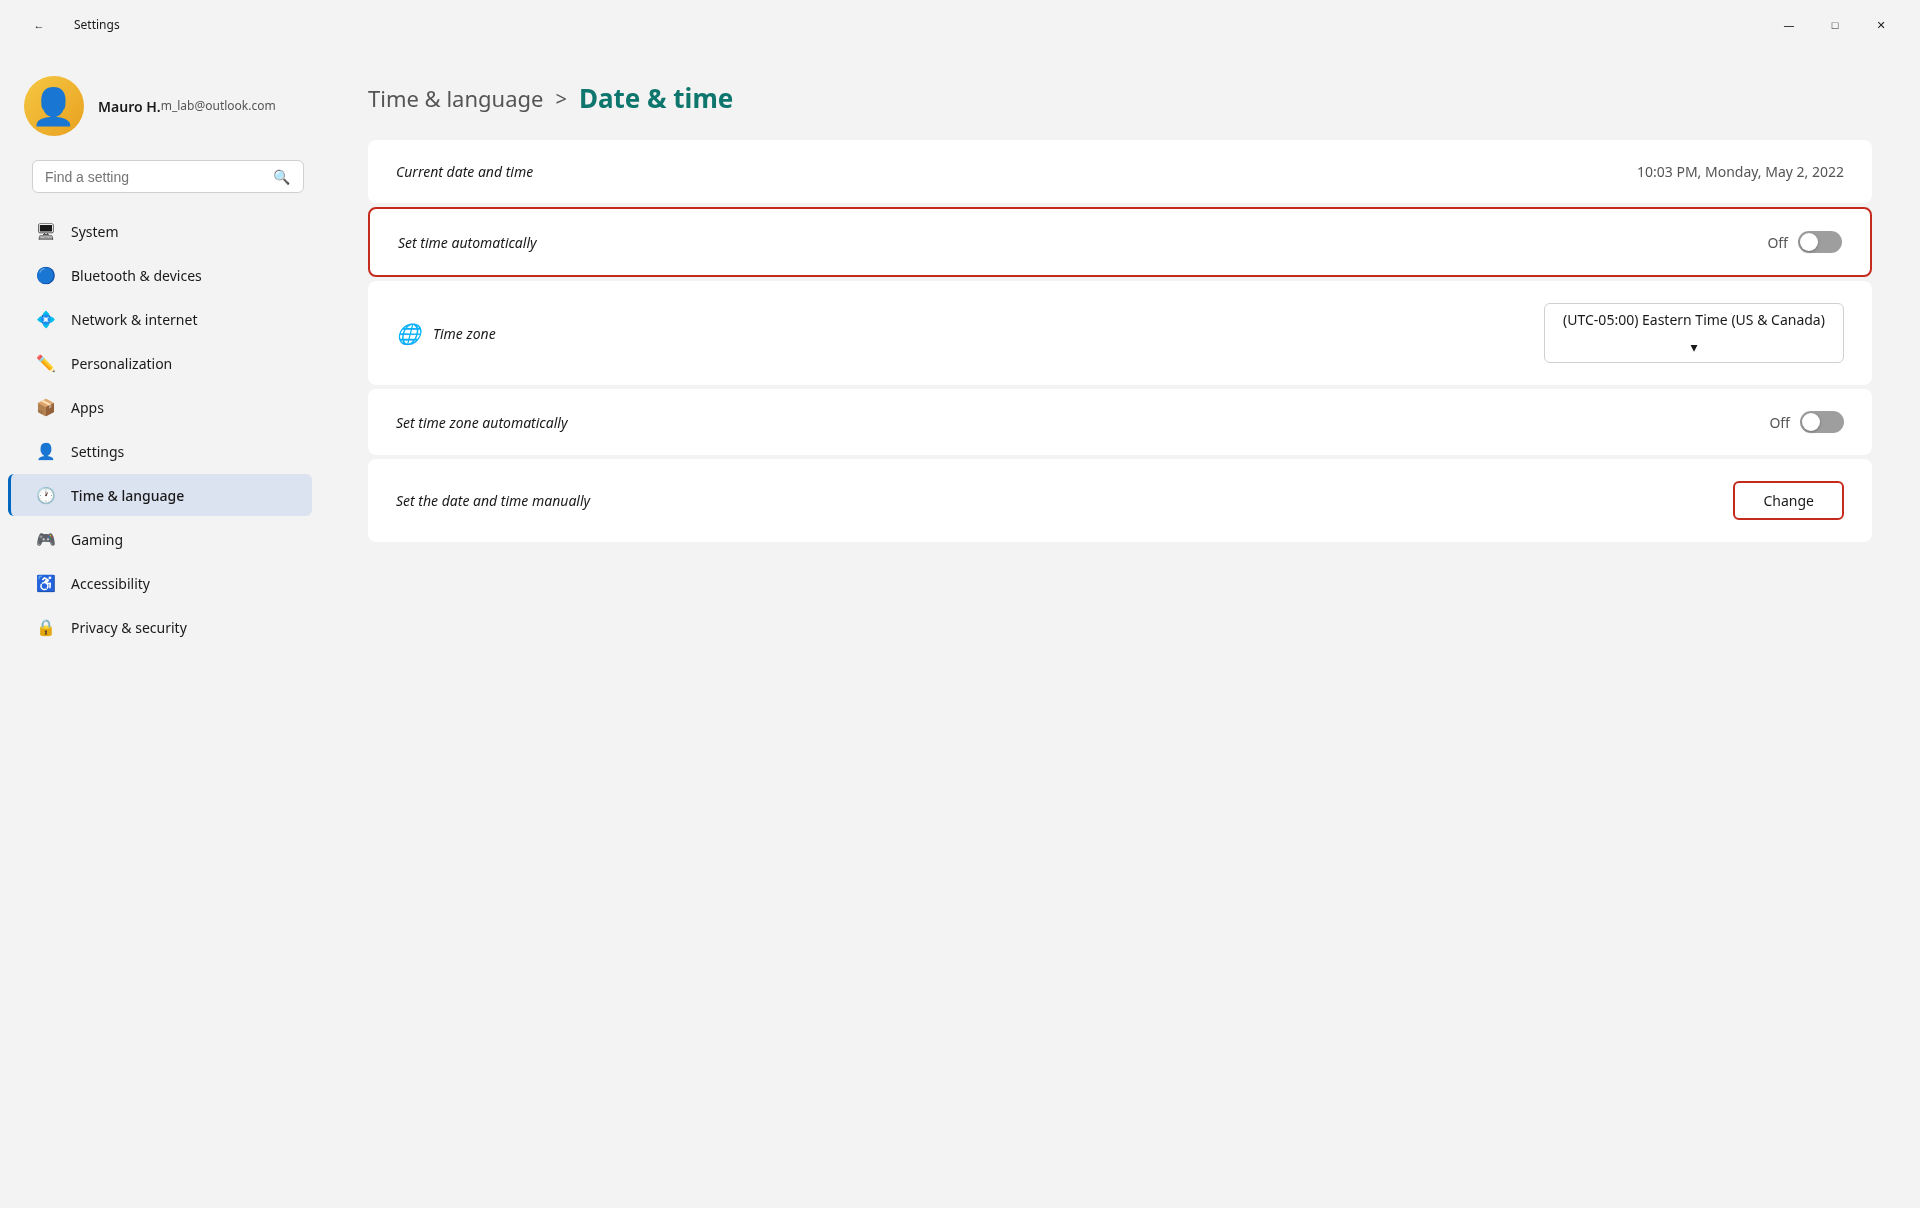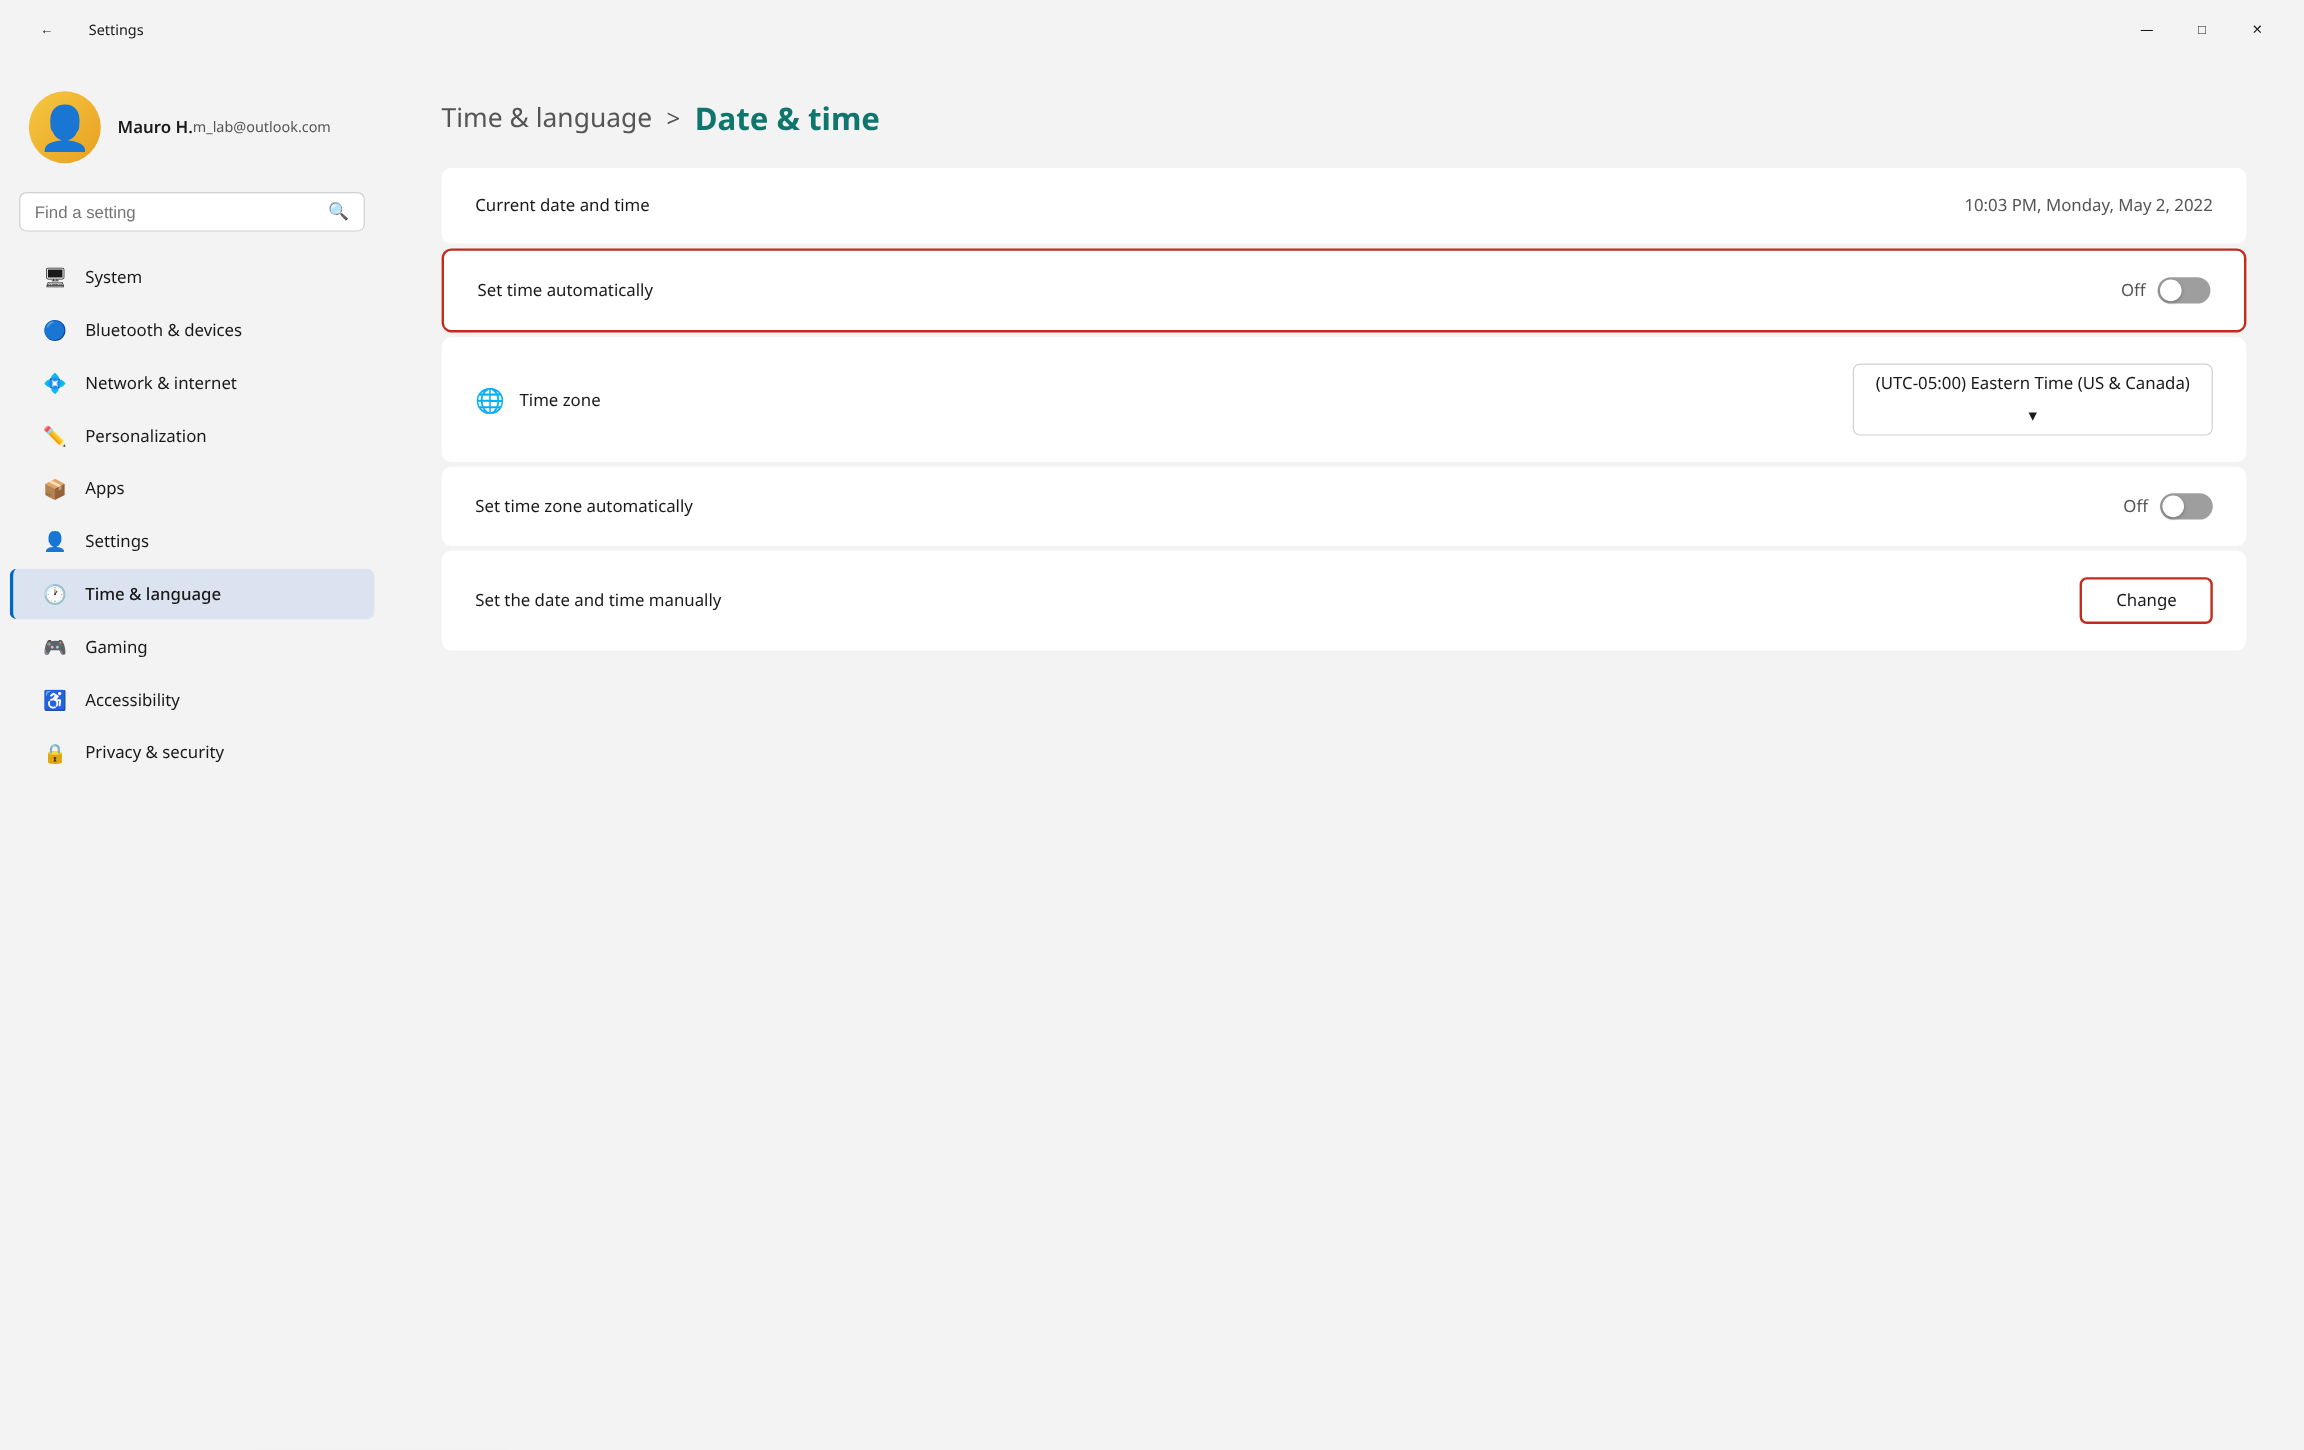--- a/index.html
+++ b/index.html
@@ -86,21 +86,21 @@
     .avatar-figure {
       font-size: 36px;
       color: #6b4c1e;
       line-height: 1;
     }
     .user-info { display: flex; flex-direction: row; }
     .user-name { font-size: 14px; font-weight: 600; color: #1a1a1a; }
     .user-email { font-size: 12px; color: #555; }
 
     .search-box {
-      margin: 0 16px 16px 16px;
+      margin: 0 16px 16px 32px;
       display: flex;
       align-items: center;
       background: white;
       border: 1px solid #d0d0d0;
       border-radius: 6px;
       padding: 6px 12px;
       gap: 8px;
     }
     .search-box input {
       border: none;
@@ -189,20 +189,21 @@
       border-bottom: 1px solid #f0f0f0;
     }
     .settings-row:last-child { border-bottom: none; }
 
     .settings-row-label {
       font-size: 14px;
       color: #1a1a1a;
       display: flex;
       align-items: center;
       gap: 12px;
+      font-style: italic;
     }
     .settings-row-value {
       display: flex;
       align-items: center;
       gap: 10px;
       font-size: 14px;
       color: #555;
     }
 
     

